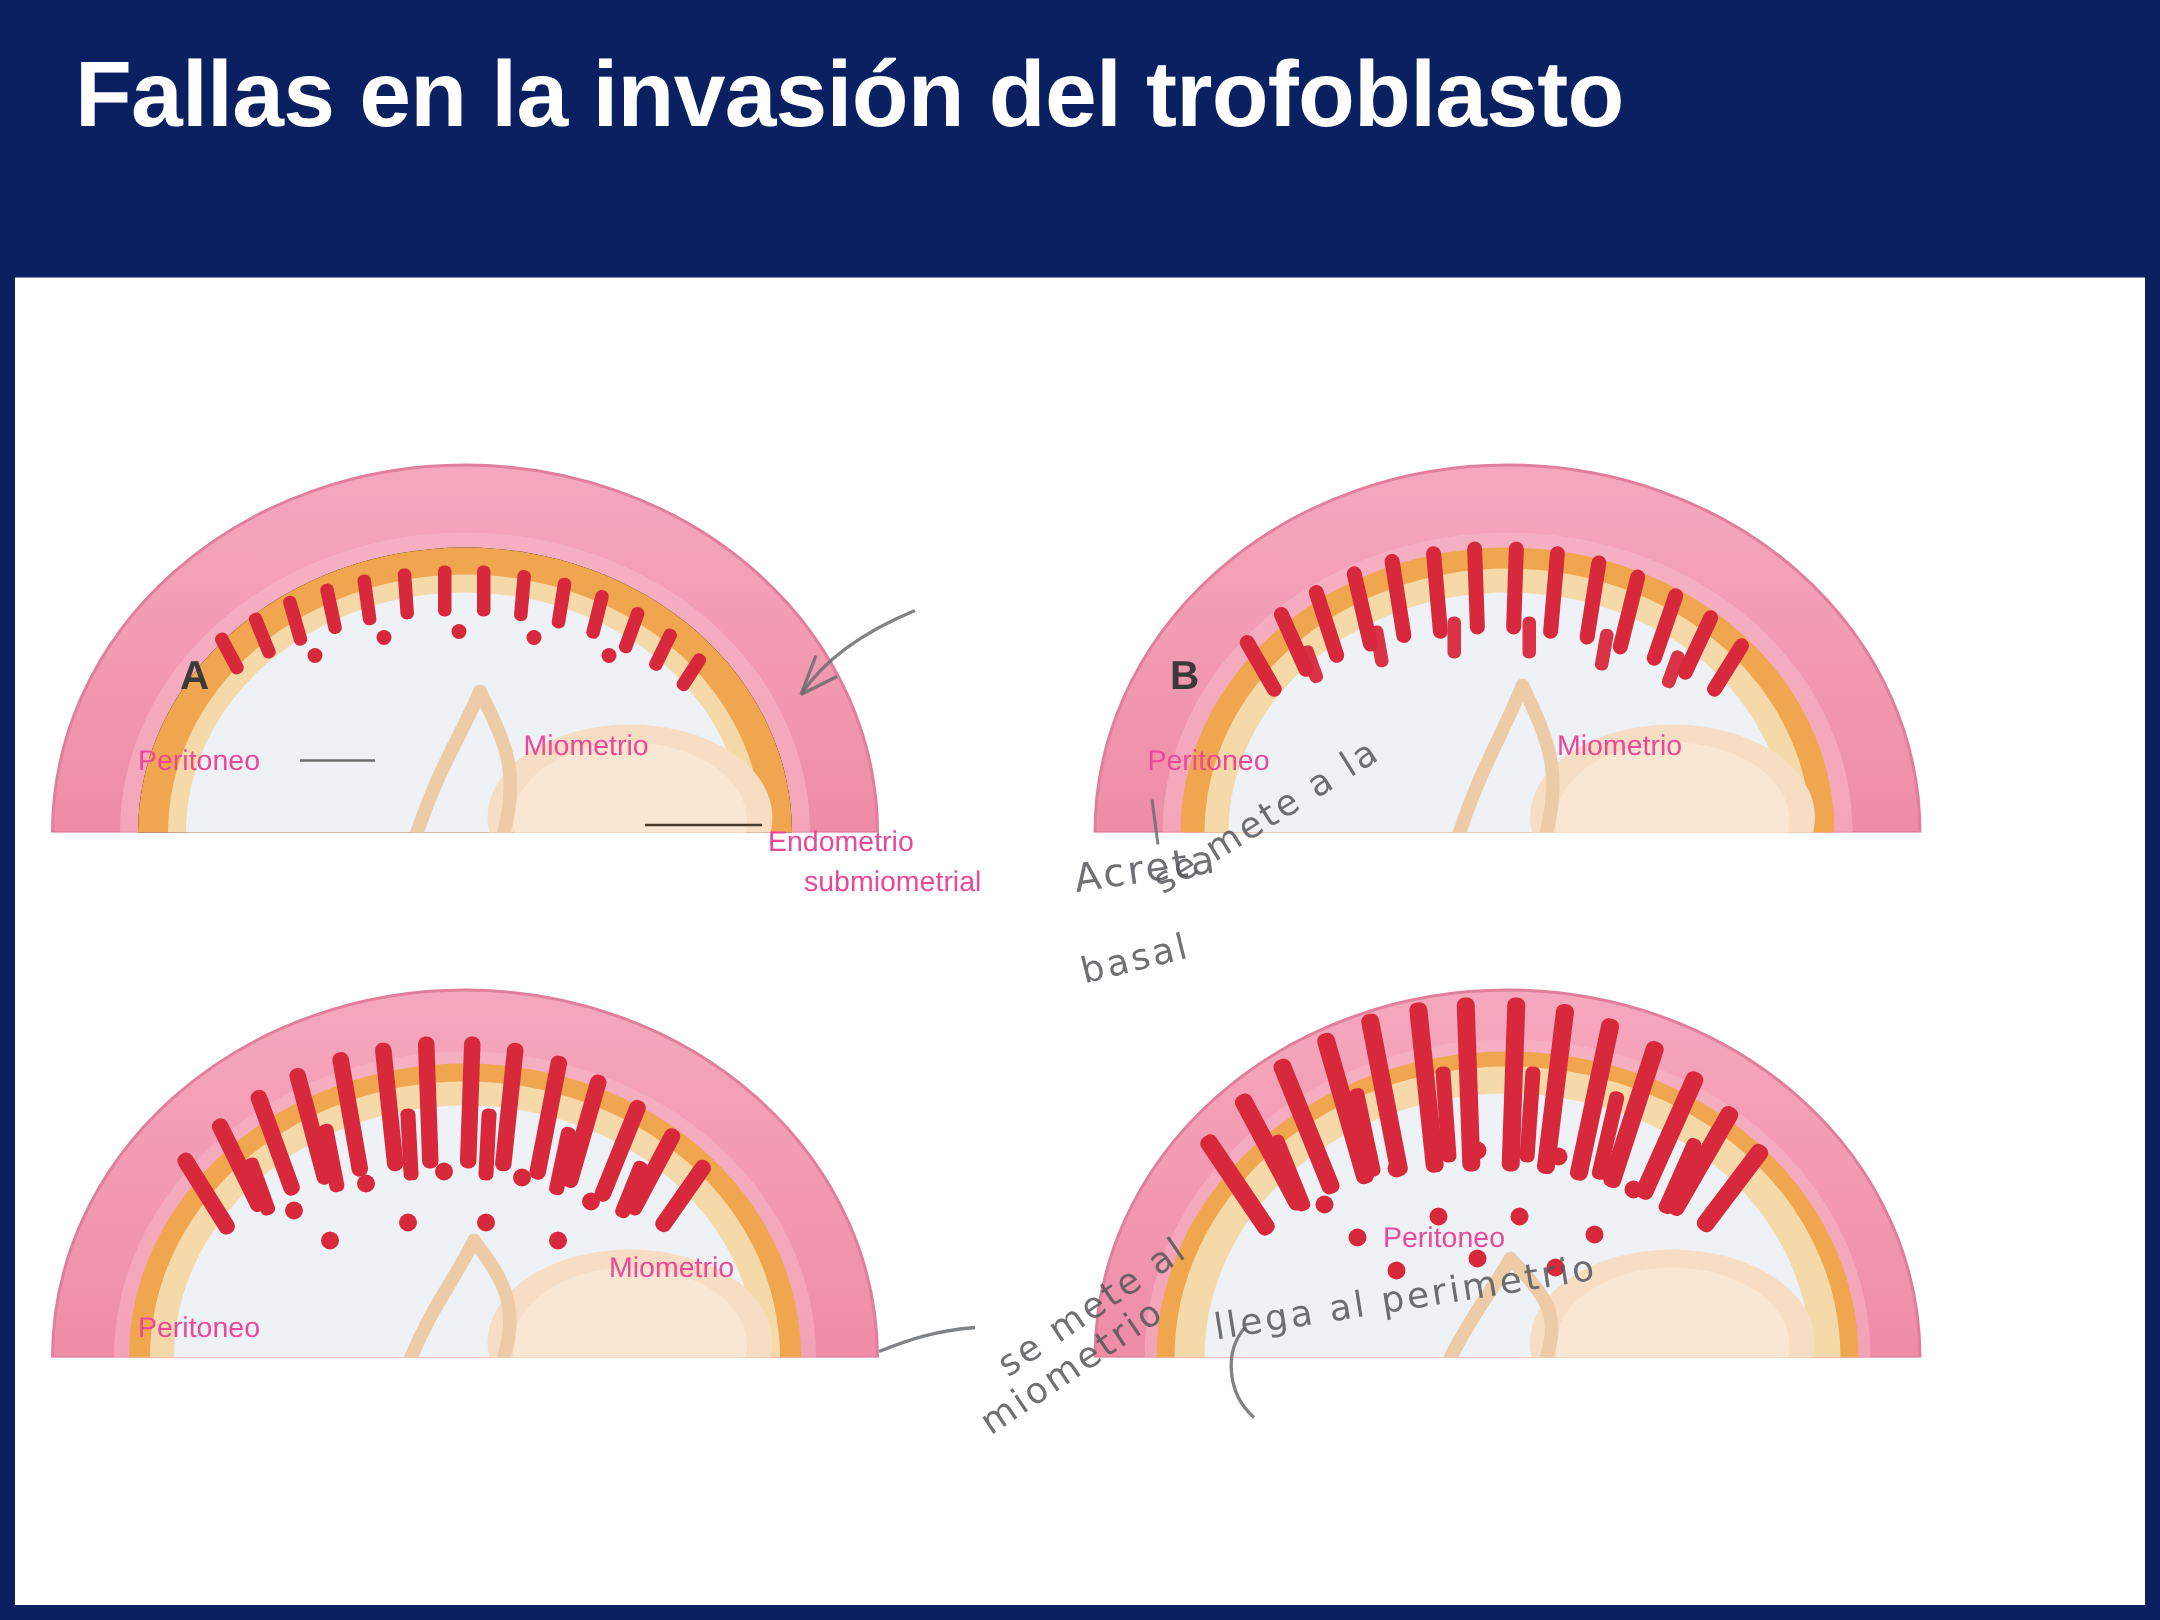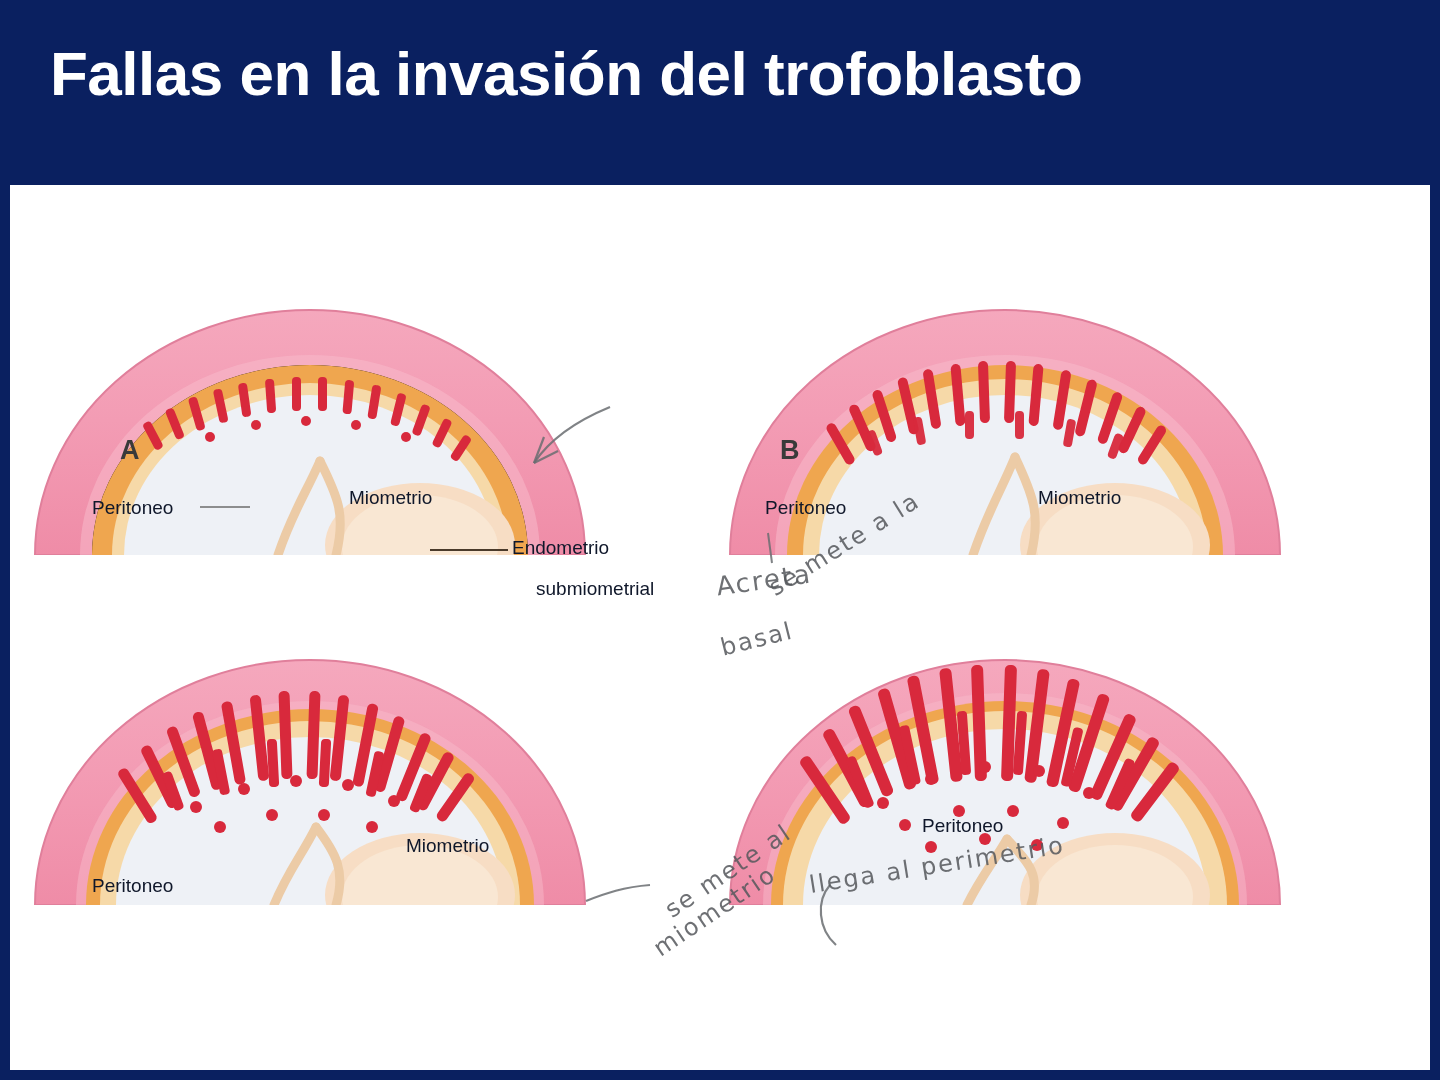--- a/index.html
+++ b/index.html
@@ -16,21 +16,21 @@
   #slide {
     position: relative;
     width: 1440px;
     height: 1080px;
     background: #0a2060;
   }
   
   #title-bar {
     position: absolute;
     left: 0;
-    top: 18px;
+    top: 8px;
     width: 1440px;
     height: 175px;
     background: #0a2060;
   }
   #slide-title {
     position: absolute;
     left: 50px;
     top: 20px;
     color: #ffffff;
     font-size: 62px;
@@ -67,21 +67,21 @@
   #letter-a { left: 110px; top: 250px; }
   #letter-b { left: 770px; top: 250px; }
 
   .uterus-svg { display: block; }
 
   
   .diag-label {
     position: absolute;
     font-family: "Liberation Sans", sans-serif;
     font-size: 19px;
-    color: #0f172a;
+    color: #ec4899;
     white-space: nowrap;
     line-height: 1.12;
   }
 
   
   .hand {
     position: absolute;
     font-family: "DejaVu Sans", sans-serif;
     color: #55585c;
     font-size: 26px;
@@ -163,21 +163,21 @@
           <ellipse cx="400" cy="322" rx="78" ry="52" fill="#f9e7d3"></ellipse>
 
           <path d="M300,236 C318,272 326,290 316,330" stroke="#eccba6" stroke-width="9" fill="none" stroke-linecap="round"></path>
           <path d="M300,236 C286,268 272,288 258,330" stroke="#eccba6" stroke-width="9" fill="none" stroke-linecap="round"></path>
         </g>
       </svg>
     </div>
     <div class="panel-letter" id="letter-a">A</div>
     <div class="diag-label" style="left:82px; top:312px;">Peritoneo</div>
     <div class="diag-label" style="left:339px; top:302px;">Miometrio</div>
-    <div class="diag-label" style="left:502px; top:352px;">Endometrio</div>
+    <div class="diag-label" style="left:502px; top:366px;">Endometrio</div>
     <div class="diag-label" style="left:502px; top:393px;margin-left:24px;">submiometrial</div>
 
     <svg style="position:absolute; left:0; top:0; width:1440px; height:1080px; pointer-events:none;">
       <line x1="190" y1="322" x2="240" y2="322" stroke="#6b6b6b" stroke-width="1.6"></line>
       <line x1="420" y1="365" x2="498" y2="365" stroke="#4a3a2a" stroke-width="1.8"></line>
       <line x1="745" y1="322" x2="800" y2="322" stroke="#6b6b6b" stroke-width="1.6"></line>
       <line x1="182" y1="700" x2="230" y2="700" stroke="#6b6b6b" stroke-width="1.6"></line>
       <line x1="944" y1="640" x2="1000" y2="640" stroke="#6b6b6b" stroke-width="1.6"></line>
     </svg>
 

